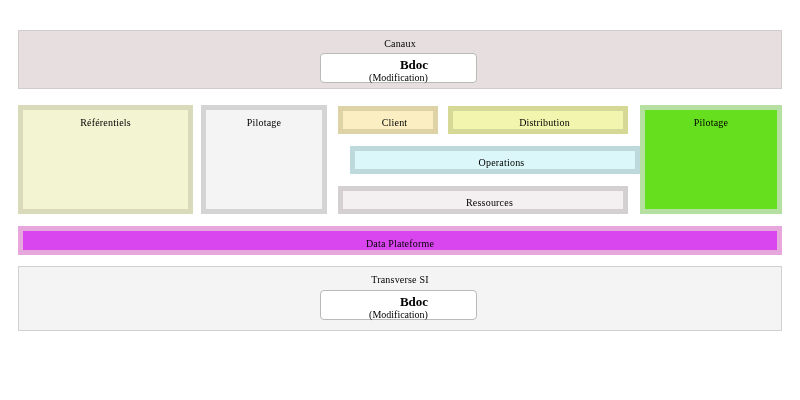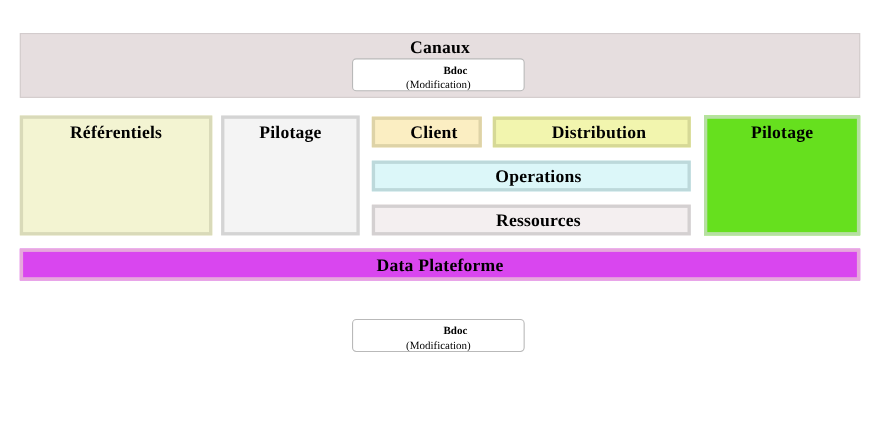--- a/index.html
+++ b/index.html
@@ -19,29 +19,29 @@
     position: absolute;
     left: 0; top: 0;
     width: 800px;
     height: 400px;
   }
 
   
   .block {
     position: absolute;
     box-sizing: border-box;
-    border: 3px solid #c2410c;
+    border: 5px solid #c2410c;
     display: block;
   }
   .block > .title {
     display: block;
     text-align: center;
-    font-weight: bold;
+    font-weight: normal;
     color: #000000;
-    font-size: 16px;
+    font-size: 10px;
     line-height: 16px;
     padding-top: 5px;
     letter-spacing: 0.2px;
   }
 
   
   .band {
     border: 1px solid #d5d0d0;
   }
   .band.canaux  { background: #e6dedf; border-color: #d3cccd; }
@@ -53,39 +53,39 @@
     box-sizing: border-box;
     background: #ffffff;
     border: 1px solid #b9b9b9;
     border-radius: 4px;
     text-align: center;
     padding-top: 4px;
   }
   .bdoc .bdoc-title {
     display: block;
     font-weight: bold;
-    font-size: 10px;
+    font-size: 13px;
     line-height: 13px;
     color: #000;
     padding-left: 31px;
   }
   .bdoc .bdoc-sub {
     display: block;
     font-weight: normal;
     font-size: 10px;
     line-height: 13px;
     color: #000;
   }
 
   
   .c-referentiels { background: #f3f4d2; border-color: #d9dab9; }
   .c-pilotage     { background: #f4f4f4; border-color: #d4d4d4; }
   .c-client       { background: #fbeec2; border-color: #ded3a7; }
   .c-distribution { background: #f2f5ae; border-color: #d6d996; }
-  .c-operations   { background: #dcf7f9; border-color: #bdd9db; }
+  .c-operations   { background: #dcf7f9; border-color: #bdd9db; margin-left: 12px; }
   .c-ressources   { background: #f4eff0; border-color: #d4d0d1; }
   .c-echanges     { background: #66e01e; border-color: #b6dfa2; }
   .c-dataplateforme { background: #d946ef; border-color: #e6a8dc; }
 
   .tile-title-inline > .title { padding-top: 4px; padding-left: 13px; }
 </style>
 </head>
 <body>
 
 <div class="canvas">
@@ -123,18 +123,21 @@
   </div>
 
   <div class="block c-echanges" style="left:640px; top:105px; width:142px; height:109px;">
     <span class="title">Pilotage</span>
   </div>
 
   <div class="block c-dataplateforme" style="left:18px; top:226px; width:764px; height:29px;">
     <span class="title">Data Plateforme</span>
   </div>
 
+  <div class="block band transverse" style="left:18px; top:266px; width:764px; height:65px;">
+    <span class="title">Transverse SI</span>
+  </div>
   <div class="bdoc" style="left:320px; top:290px; width:157px; height:30px;">
     <span class="bdoc-title">Bdoc</span>
     <span class="bdoc-sub">(Modification)</span>
   </div>
 
 </div>
 
 </body></html>

